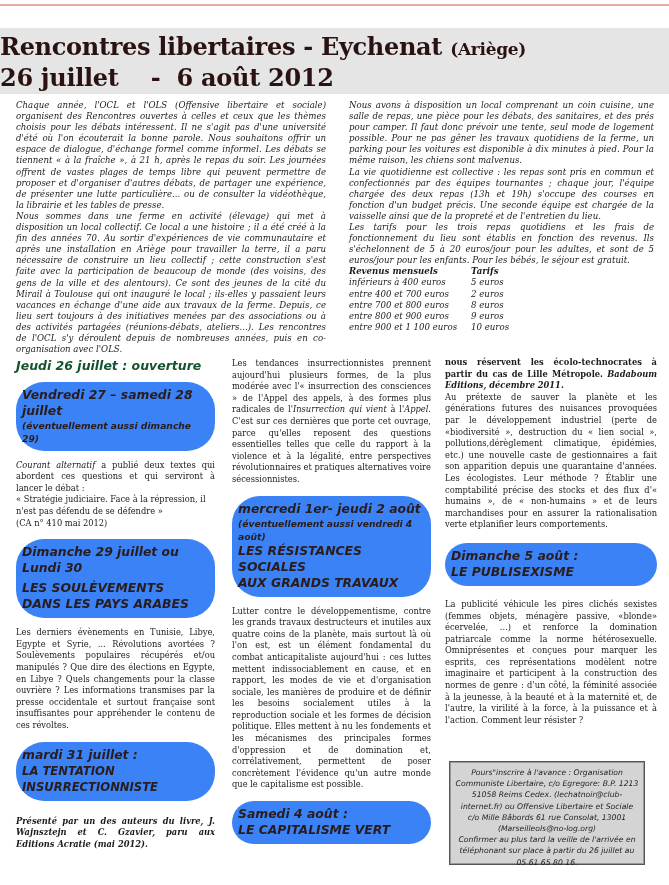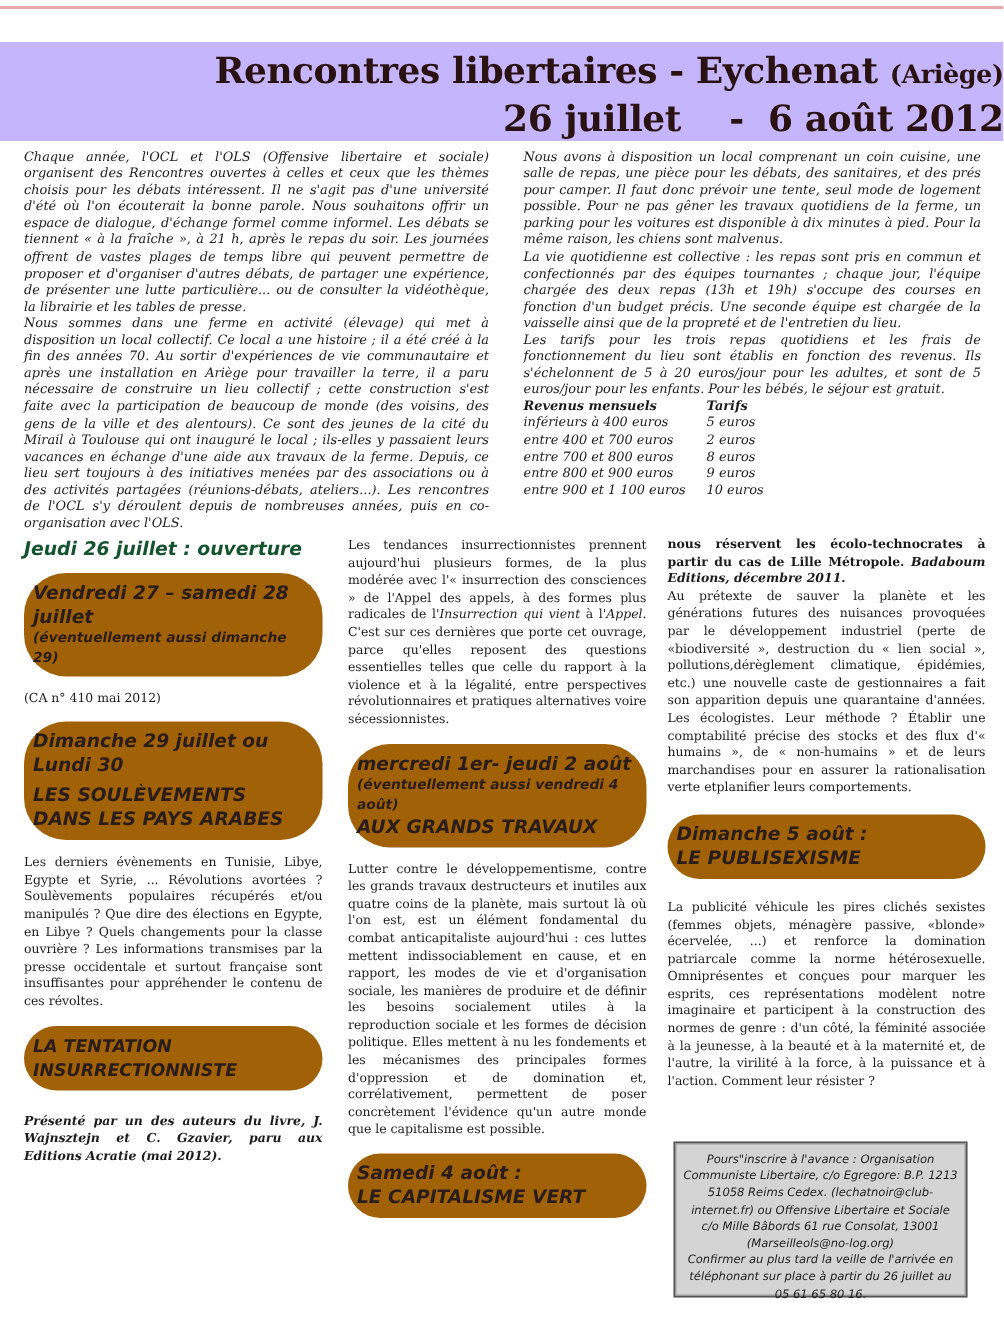--- a/index.html
+++ b/index.html
@@ -1,39 +1,39 @@
 <!DOCTYPE html>
 <html><head>
 <meta charset="utf-8">
 <style>
   html, body { margin:0; padding:0; background:#ffffff; }
   body { width:669px; height:885px; position:relative; overflow:hidden;
          font-family:"DejaVu Serif", serif; color:#1b1b1b; }
   .topline { position:absolute; left:0; top:4px; width:669px; height:2px; background:#e8a9a9; }
-  .banner { position:absolute; left:0; top:28px; width:669px; height:66px; background:#c4b5fd;
-            text-align:right; color:#2a1212; font-family:"DejaVu Serif", serif; font-weight:bold; }
+  .banner { position:absolute; left:0; top:28px; width:669px; height:66px; background:#e5e5e5;
+            text-align:left; color:#2a1212; font-family:"DejaVu Serif", serif; font-weight:bold; }
   .banner .l1 { font-size:24px; line-height:30px; margin-top:4px; letter-spacing:-0.3px; }
   .banner .l1 small { font-size:17px; }
   .banner .l2 { font-size:24px; line-height:28px; letter-spacing:-0.3px; }
   .intro { position:absolute; top:100px; font-style:italic; font-size:8.6px; line-height:11.1px;
            text-align:justify; font-family:"DejaVu Serif", serif; }
   .intro p { margin:0; }
   .c1 { left:16px; width:310px; }
   .c2 { left:349px; width:305px; }
   .tarifs { margin-top:0; border-collapse:collapse; font-size:8.6px; }
   .tarifs td { padding:0 14px 0 0; line-height:11.1px; }
   .tarifs th { text-align:left; font-weight:bold; padding:0 14px 0 0; line-height:11px; }
   .col { position:absolute; top:358px; font-family:"DejaVu Serif", serif; font-size:8.3px; line-height:11.6px; }
   .col p { margin:0; text-align:justify; }
   .k1 { left:16px; width:199px; }
   .k2 { left:232px; width:199px; }
   .k3 { left:445px; width:212px; }
   .opening { font-family:"DejaVu Sans", sans-serif; font-style:italic; font-weight:bold; color:#14532d;
              font-size:12.5px; margin:2px 0 10px 0; }
-  .box { background:#a16207; padding:5px 6px 6px 6px; margin:0 0 9px 0;
+  .box { background:#3b82f6; padding:5px 6px 6px 6px; margin:0 0 9px 0;
          font-family:"DejaVu Sans", sans-serif; font-style:italic; font-weight:bold; color:#2a1c1a;border-radius:28px; }
   .box .d { font-size:12.4px; line-height:16px; }
   .box .s { font-size:9.2px; line-height:13px; }
   .box .t { font-size:12.4px; line-height:16px; font-style:italic; }
   .it { font-style:italic; }
   .bi { font-weight:bold; font-style:italic; }
   .b { font-weight:bold; }
   .gap { height:10px; }
   .reg { position:absolute; left:449px; top:761px; width:196px; height:104px; background:#d4d4d4;
          border:1px solid #555; box-shadow:0 0 0 1px #999 inset; text-align:center;
@@ -90,45 +90,49 @@
     </table>
 </div>
 
 <div class="col k1">
   <div class="opening">Jeudi 26 juillet : ouverture</div>
 
   <div class="box">
     <div class="d">Vendredi 27 – samedi 28  juillet</div>
     <div class="s">(éventuellement aussi dimanche 29)</div>
   </div>
+  <p><span class="it">Courant alternatif</span><span> a publié deux textes qui abordent ces questions et qui serviront à lancer le débat :</span></p>
+  <p style="text-align:left">« Stratégie judiciaire. Face à la répression, il n'est pas défendu de se défendre »</p>
   <p>(CA n° 410 mai 2012)</p>
   <div class="gap"></div>
 
   <div class="box">
     <div class="d" style="margin-bottom:4px">Dimanche 29 juillet ou Lundi 30</div>
     <div class="t">LES SOULÈVEMENTS</div>
     <div class="t">DANS LES PAYS ARABES</div>
   </div>
   <p>Les derniers évènements en Tunisie, Libye, Egypte et Syrie, ... Révolutions avortées ? Soulèvements populaires récupérés et/ou manipulés ? Que dire des élections en Egypte, en Libye ? Quels changements pour la classe ouvrière ? Les informations transmises par la presse occidentale et surtout française sont insuffisantes pour appréhender le contenu de ces révoltes.</p>
   <div class="gap"></div>
 
   <div class="box">
+    <div class="d">mardi 31 juillet :</div>
     <div class="t" style="font-size:11.6px">LA TENTATION INSURRECTIONNISTE</div>
   </div>
   <div class="gap" style="height:6px"></div>
   <p class="bi">Présenté par un des auteurs du livre, J. Wajnsztejn et C. Gzavier, paru aux Editions Acratie (mai 2012).</p>
 </div>
 
 <div class="col k2">
   <p><span>Les tendances insurrectionnistes prennent aujourd'hui plusieurs formes, de la plus modérée avec l'« insurrection des consciences » de l'Appel des appels, à des formes plus radicales de l'</span><span class="it">Insurrection qui vient</span><span> à l'</span><span class="it">Appel</span><span>. C'est sur ces dernières que porte cet ouvrage, parce qu'elles reposent des questions essentielles telles que celle du rapport à la violence et à la légalité, entre perspectives révolutionnaires et pratiques alternatives voire sécessionnistes.</span></p>
   <div class="gap"></div>
 
   <div class="box">
     <div class="d">mercredi 1er- jeudi 2 août</div>
     <div class="s">(éventuellement aussi vendredi 4 août)</div>
+    <div class="t">LES RÉSISTANCES SOCIALES</div>
     <div class="t">AUX GRANDS TRAVAUX</div>
   </div>
   <p>Lutter contre le développementisme, contre les grands travaux destructeurs et inutiles aux quatre coins de la planète, mais surtout là où l'on est, est un élément fondamental du combat anticapitaliste aujourd'hui : ces luttes mettent indissociablement en cause, et en rapport, les modes de vie et d'organisation sociale, les manières de produire et de définir les besoins socialement utiles à la reproduction sociale et les formes de décision politique. Elles mettent à nu les fondements et les mécanismes des principales formes d'oppression et de domination et, corrélativement, permettent de poser concrètement l'évidence qu'un autre monde que le capitalisme est possible.</p>
   <div class="gap"></div>
 
   <div class="box">
     <div class="d">Samedi 4 août :</div>
     <div class="t">LE CAPITALISME VERT</div>
   </div>
 

